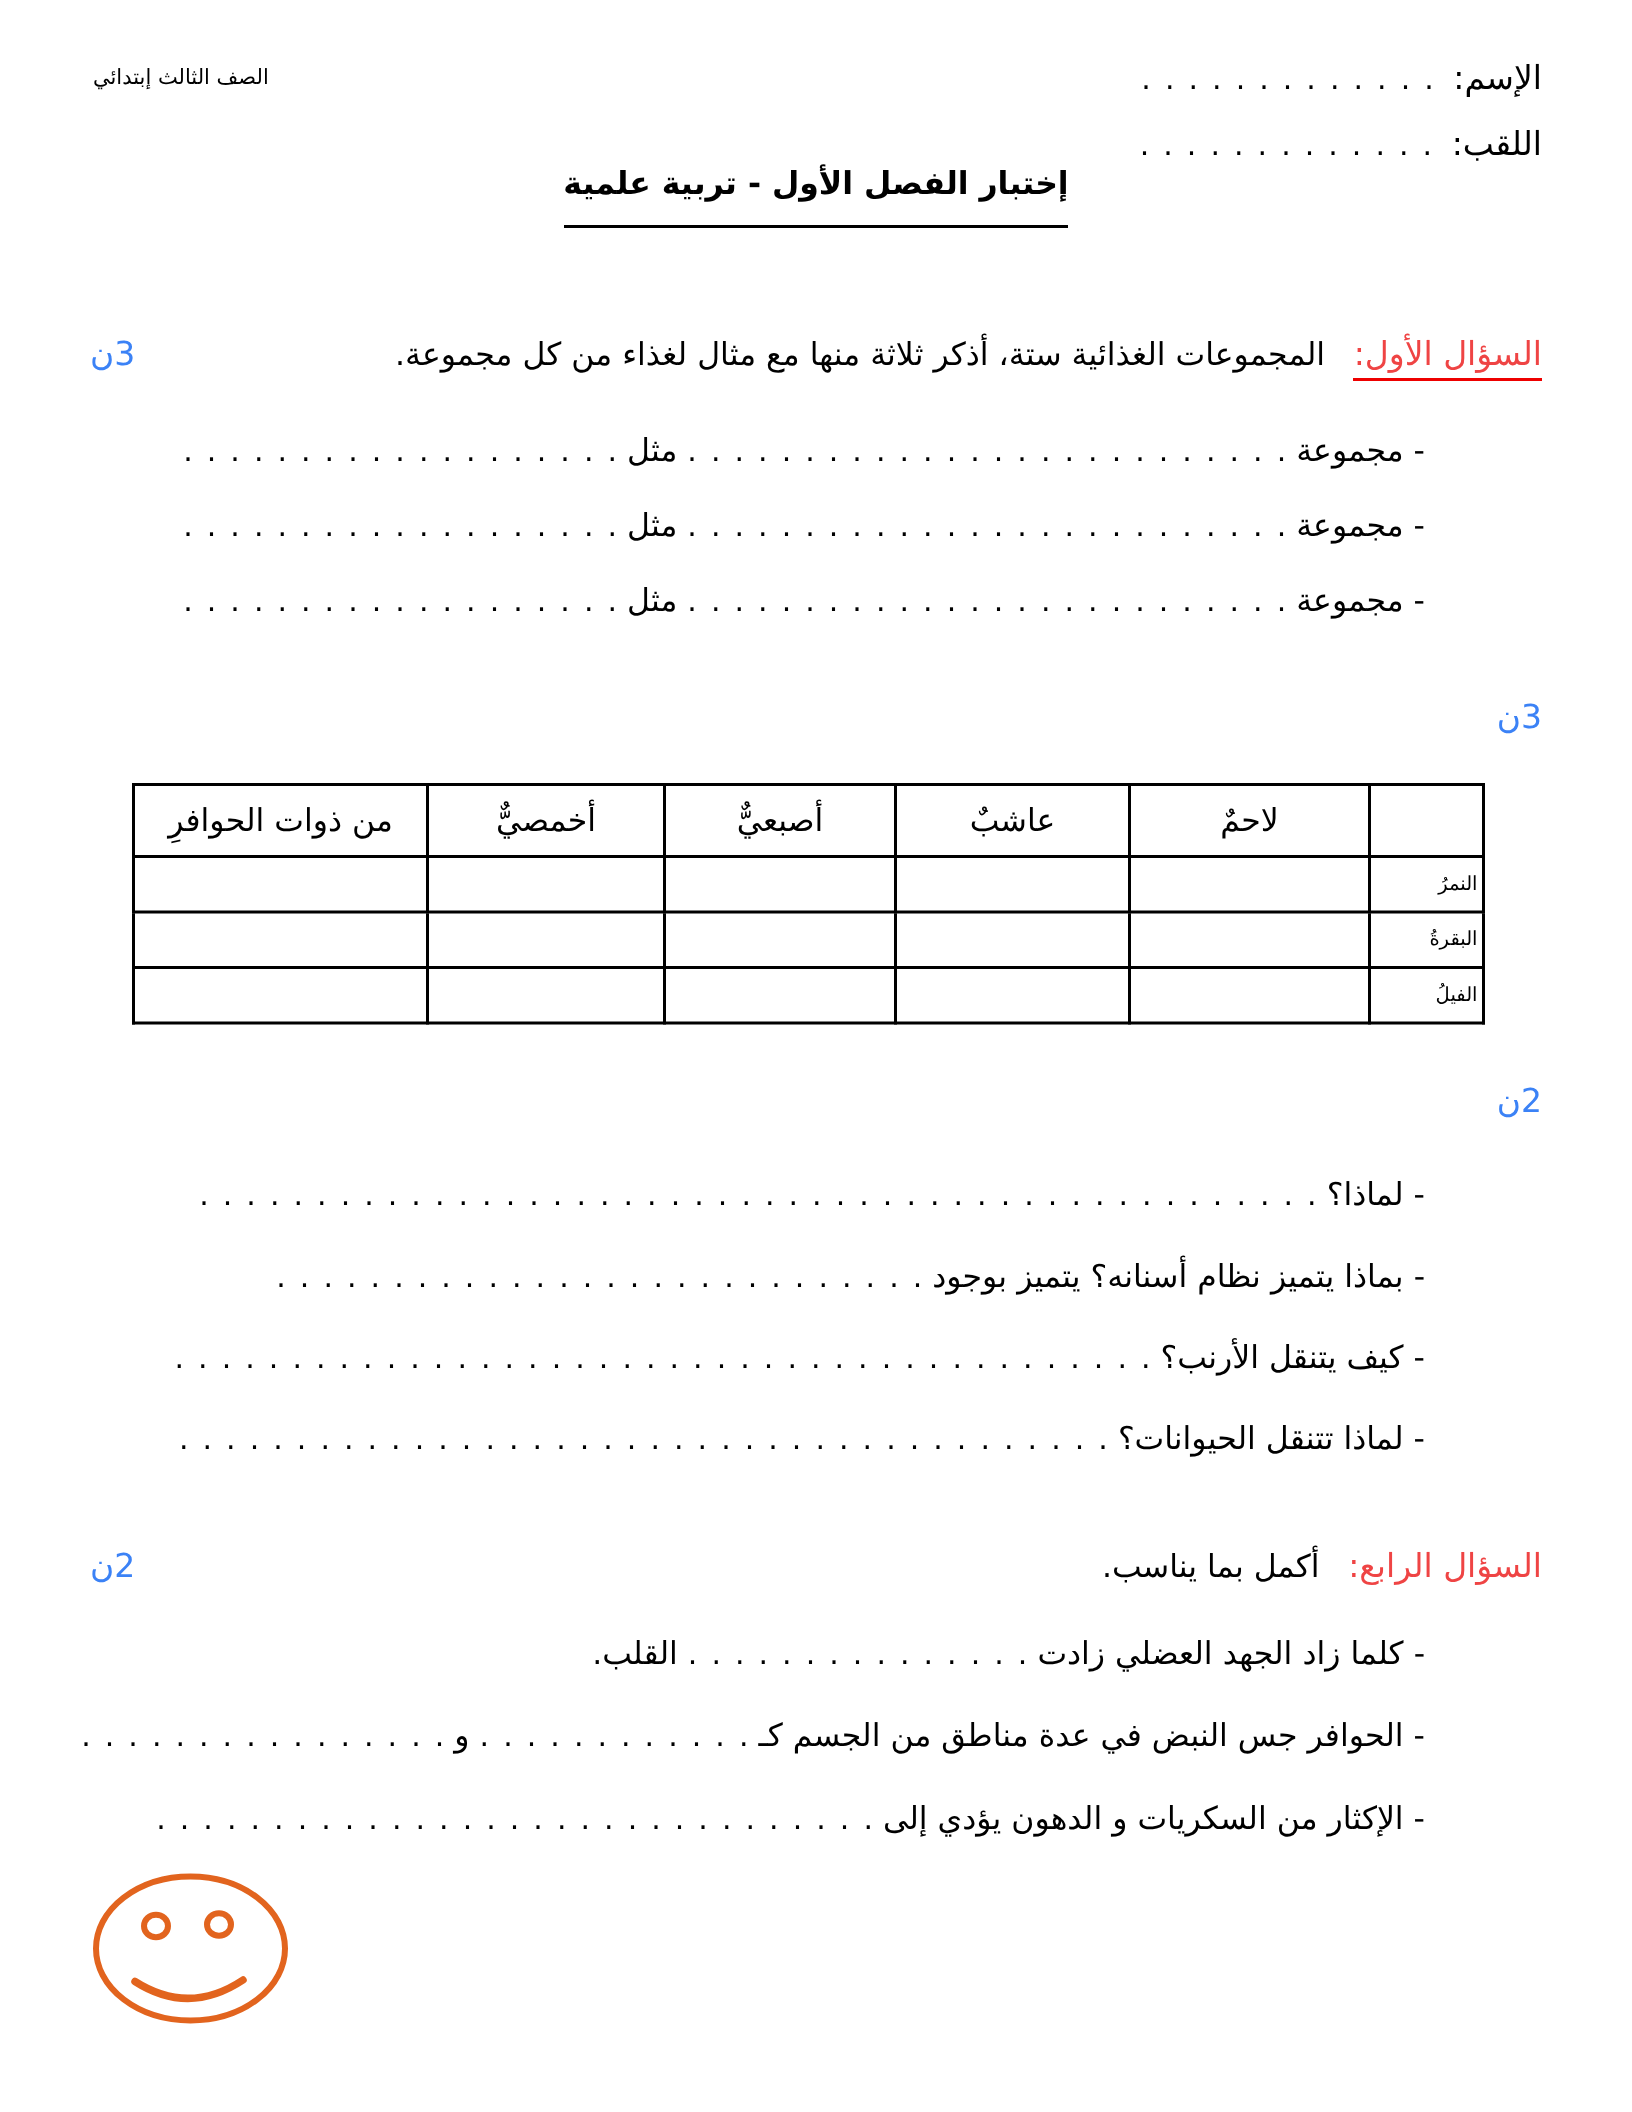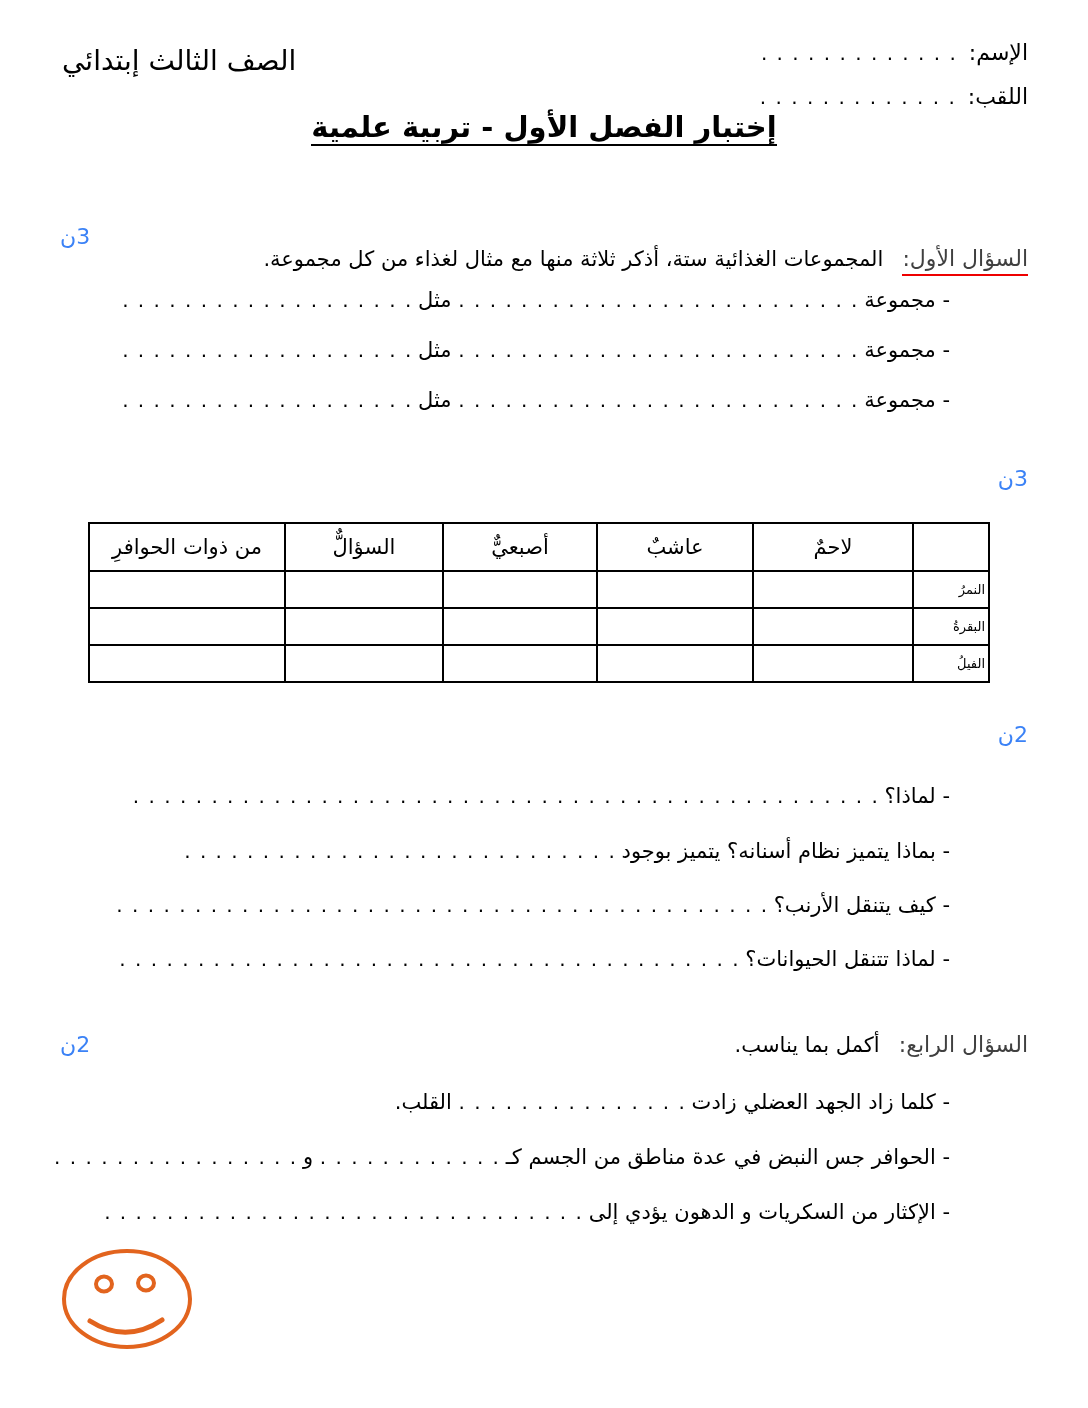--- a/index.html
+++ b/index.html
@@ -4,31 +4,31 @@
 <style>
   html,body{margin:0;padding:0;}
   body{
     width:1088px;height:1408px;position:relative;background:#ffffff;
     font-family:"DejaVu Sans",sans-serif;color:#000;overflow:hidden;
   }
   .abs{position:absolute;}
   .rtl{direction:rtl;unicode-bidi:embed;}
   .nowrap{white-space:nowrap;}
   .red{color:#ee0000;}
-  .qlabel{font-size:22px;color:#404040;margin-top:22px;}
+  .qlabel{font-size:22px;color:#ef4444;}
   .qlabel.underlined{border-bottom:2px solid #ee0000;padding-bottom:3px;display:inline-block;}
   .instruction{font-size:21px;color:#000;margin-right:14px;}
   .points{font-size:22px;color:#3b82f6;}
   .qhead{left:60px;right:60px;display:flex;justify-content:space-between;align-items:flex-start;direction:rtl;}
   .answer-line{right:138px;font-size:21px;direction:rtl;white-space:nowrap;}
   .dots{font-size:20px;word-spacing:3px;color:#000;}
   .title{left:0;width:100%;text-align:center;}
   .title span{
-    font-size:29px;font-weight:bold;
-    border-bottom:2.5px solid #000;padding-bottom:0;display:inline-block;
+    font-size:21px;font-weight:bold;
+    border-bottom:2.5px solid #000;padding-bottom:16px;display:inline-block;
   }
   .hdr-row{font-size:22px;direction:rtl;white-space:nowrap;text-align:right;}
   .hdr-row .dots{margin-right:6px;}
   table.grid{border-collapse:collapse;direction:rtl;table-layout:fixed;}
   table.grid th,table.grid td{border:2px solid #000;font-weight:normal;}
   table.grid th{font-size:21px;text-align:center;vertical-align:middle;height:44px;}
   table.grid td{height:33px;font-size:13px;vertical-align:middle;}
   td.row-label{text-align:right;padding-right:3px;}
   .smiley{left:60px;top:1248px;}
 </style>
@@ -36,21 +36,21 @@
 <body>
 
 <div class="abs hdr-row" style="top:40px;right:60px;">
   <span>الإسم:</span>
   <span class="dots">. . . . . . . . . . . . .</span>
 </div>
 <div class="abs hdr-row" style="top:84px;right:60px;">
   <span>اللقب:</span>
   <span class="dots">. . . . . . . . . . . . .</span>
 </div>
-<div class="abs rtl" style="top:44px;left:62px;font-size:28px;">الصف الثالث إبتدائي</div>
+<div class="abs rtl" style="top:44px;left:62px;font-size:14px;">الصف الثالث إبتدائي</div>
 
 <div class="abs title" style="top:110px;">
   <span class="rtl">إختبار الفصل الأول - تربية علمية</span>
 </div>
 
 <div class="abs qhead" style="top:224px;">
   <div class="nowrap">
     <span class="qlabel underlined">السؤال الأول:</span>
     <span class="instruction">المجموعات الغذائية ستة، أذكر ثلاثة منها مع مثال لغذاء من كل مجموعة.</span>
   </div>
@@ -88,21 +88,21 @@
     <col style="width:154px;">
       <col style="width:158px;">
       <col style="width:196px;">
   </colgroup>
   <tbody>
       <tr>
     <th></th>
     <th>لاحمٌ</th>
     <th>عاشبٌ</th>
     <th>أصبعيٌّ</th>
-    <th>السؤالٌّ</th>
+    <th>أخمصيٌّ</th>
     <th>من ذوات الحوافرِ</th>
   </tr>
   <tr>
     <td class="row-label">النمرُ</td>
     <td></td>
     <td></td>
     <td></td>
     <td></td>
     <td></td>
   </tr>

